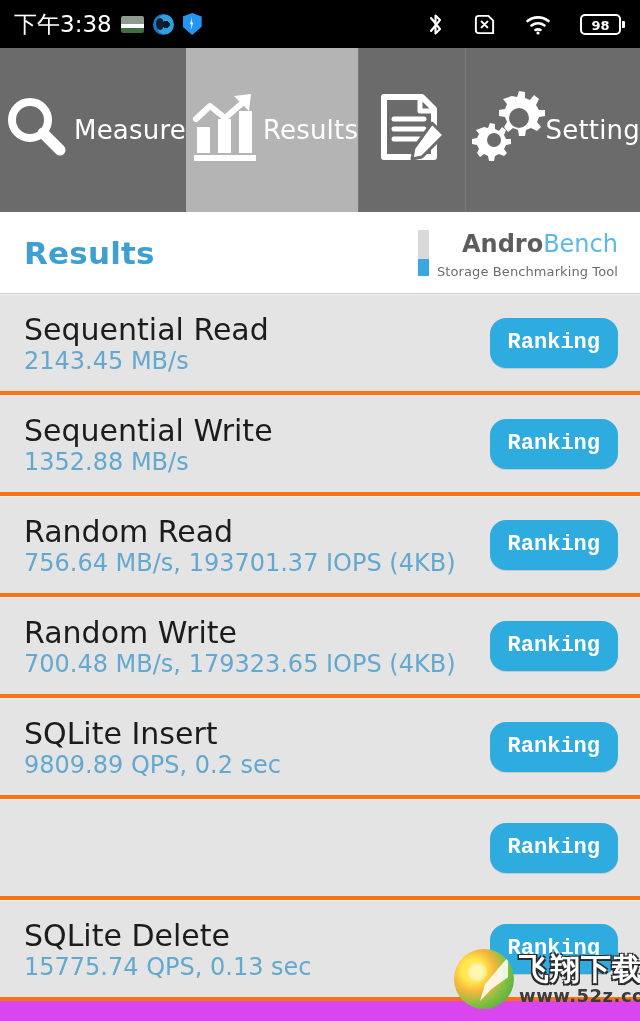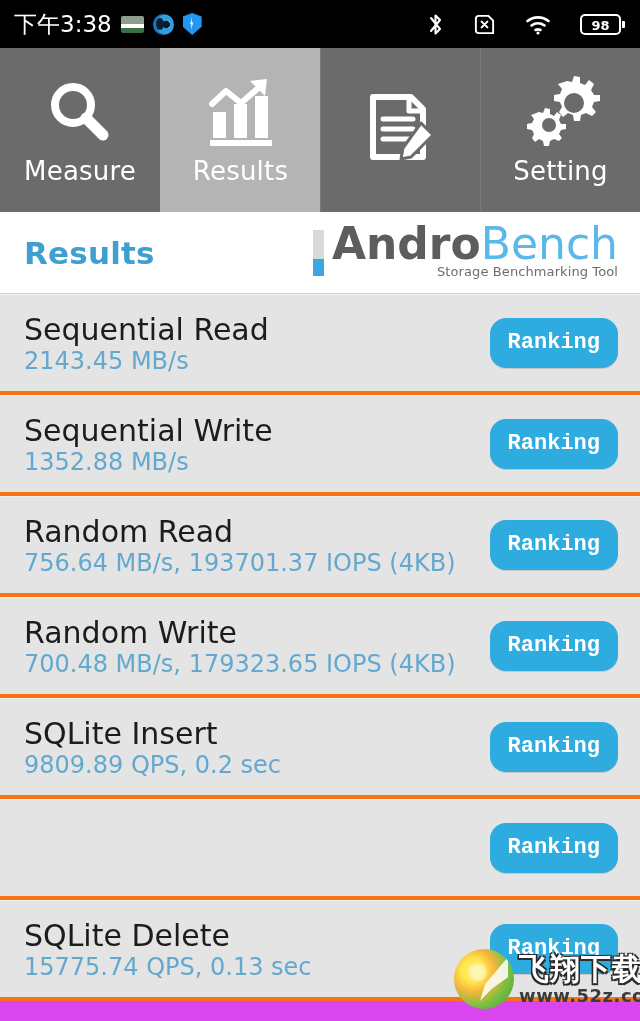--- a/index.html
+++ b/index.html
@@ -47,21 +47,21 @@
   .icon-shield::after{
     content:""; position:absolute; left:7px; top:4px; width:4px; height:13px;
     background:#ffffff;
     clip-path:polygon(60% 0, 10% 55%, 45% 55%, 30% 100%, 90% 42%, 50% 42%);
   }
 
   
   .tabbar { display:flex; height:164px; width:100%; }
   .tab {
     flex:1 1 160px; position:relative;
-    display:flex; flex-direction:column;
+    display:flex; flex-direction:row;
     align-items:center; justify-content:center;
     background:#6b6b6b;
     cursor:pointer;
   }
   .tab + .tab { border-left:1px solid #777777; }
   .tab.active { background:#b4b4b4; border-left-color:#b4b4b4; }
   .tab.active + .tab { border-left-color:#777; }
   .tab-icon { height:78px; display:flex; align-items:center; justify-content:center; margin-bottom:4px; }
   .tab-label {
     color:#ffffff; font-size:26px; letter-spacing:.2px;
@@ -78,21 +78,21 @@
   .page-title {
     color:#3f9fd0; font-size:31px; font-weight:bold;
     font-family:"DejaVu Sans", sans-serif; letter-spacing:.2px;
   }
   .brand { margin-left:auto; display:flex; align-items:flex-start; gap:8px; }
   .brand-bar {
     width:11px; height:46px; margin-top:3px;
     background:linear-gradient(to bottom, #d9d9d9 0 62%, #3aa8e0 62% 100%);
   }
   .brand-txt { display:flex; flex-direction:column; align-items:flex-end; }
-  .brand-name { font-size:44px; line-height:34px; font-family:"DejaVu Sans", sans-serif; }
+  .brand-name { font-size:24px; line-height:34px; font-family:"DejaVu Sans", sans-serif; }
   .brand-name .a { color:#5d5d5d; font-weight:bold; }
   .brand-name .b { color:#5cb8e8; font-weight:normal; }
   .brand-sub {
     font-size:13px; color:#6d6d6d; margin-top:3px;
     font-family:"DejaVu Sans", sans-serif; letter-spacing:.1px;
   }
 
   
   .list { background:#e4e4e4; }
   .row {

